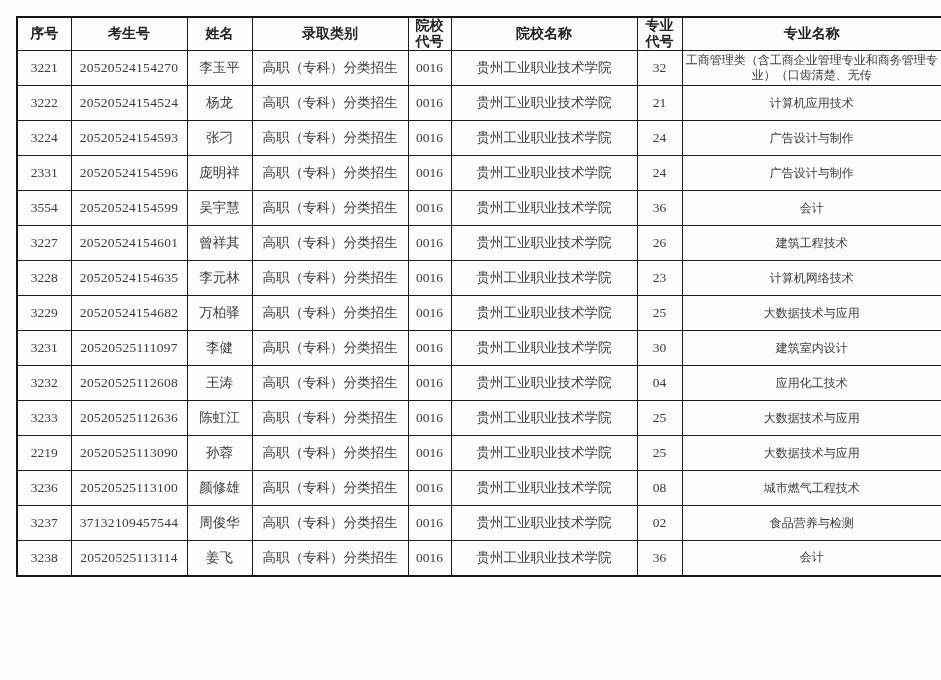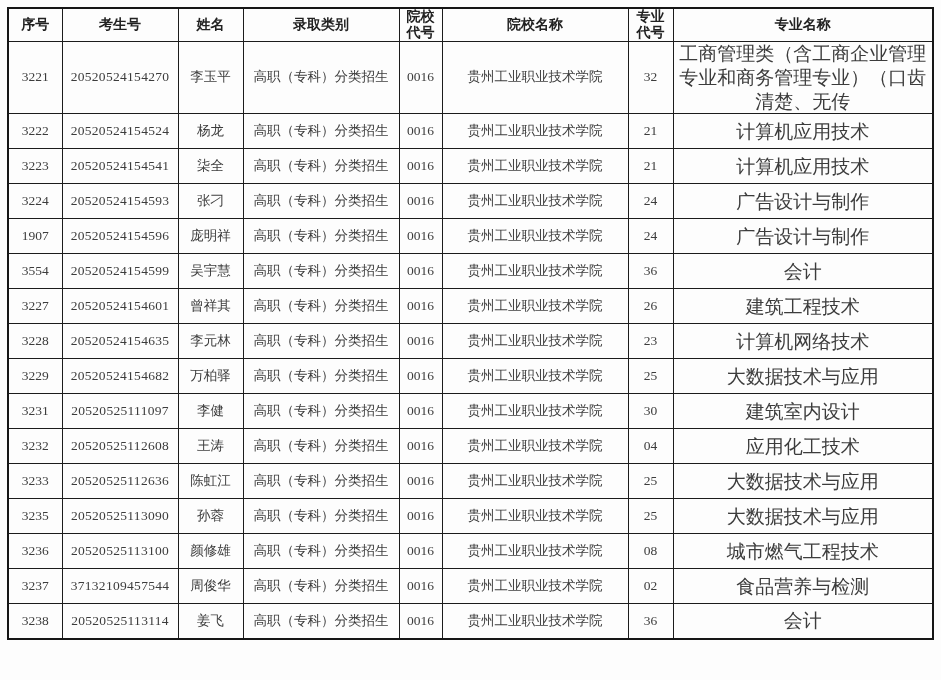--- a/index.html
+++ b/index.html
@@ -8,21 +8,21 @@
     padding: 0;
     width: 941px;
     height: 680px;
     background: #fdfdfd;
     font-family: "Liberation Serif", "DejaVu Serif", serif;
     overflow: hidden;
   }
   .page {
     width: 941px;
     height: 680px;
-    padding: 7px;
+    padding: 16px;
   }
   table.roster {
     border-collapse: collapse;
     table-layout: fixed;
     width: 925px;
     border: 2px solid #161616;
   }
   col.c-seq   { width: 54px; }
   col.c-exam  { width: 116px; }
   col.c-name  { width: 65px; }
@@ -45,21 +45,21 @@
     font-weight: bold;
     color: #222;
     line-height: 1.15;
   }
   td {
     height: 35px;
     font-size: 13.5px;
     line-height: 1.25;
   }
   td.cell-exam { letter-spacing: 0.3px; text-align: center; }
-  td.cell-mname { font-size: 19px; }
+  td.cell-mname { font-size: 12px; }
 </style>
 </head>
 <body>
 
 <div class="page">
   <table class="roster">
     <colgroup>
       <col class="c-seq">
         <col class="c-exam">
         <col class="c-name">
@@ -97,41 +97,31 @@
         <td class="cell-seq">3222</td>
         <td class="cell-exam">20520524154524</td>
         <td class="cell-name">杨龙</td>
         <td class="cell-cat">高职（专科）分类招生</td>
         <td class="cell-ccode">0016</td>
         <td class="cell-cname">贵州工业职业技术学院</td>
         <td class="cell-mcode">21</td>
         <td class="cell-mname">计算机应用技术</td>
       </tr>
         <tr>
-        <td class="cell-seq">3223</td>
-        <td class="cell-exam">20520524154541</td>
-        <td class="cell-name">柒全</td>
-        <td class="cell-cat">高职（专科）分类招生</td>
-        <td class="cell-ccode">0016</td>
-        <td class="cell-cname">贵州工业职业技术学院</td>
-        <td class="cell-mcode">21</td>
-        <td class="cell-mname">计算机应用技术</td>
-      </tr>
-        <tr>
         <td class="cell-seq">3224</td>
         <td class="cell-exam">20520524154593</td>
         <td class="cell-name">张刁</td>
         <td class="cell-cat">高职（专科）分类招生</td>
         <td class="cell-ccode">0016</td>
         <td class="cell-cname">贵州工业职业技术学院</td>
         <td class="cell-mcode">24</td>
         <td class="cell-mname">广告设计与制作</td>
       </tr>
         <tr>
-        <td class="cell-seq">1907</td>
+        <td class="cell-seq">2331</td>
         <td class="cell-exam">20520524154596</td>
         <td class="cell-name">庞明祥</td>
         <td class="cell-cat">高职（专科）分类招生</td>
         <td class="cell-ccode">0016</td>
         <td class="cell-cname">贵州工业职业技术学院</td>
         <td class="cell-mcode">24</td>
         <td class="cell-mname">广告设计与制作</td>
       </tr>
         <tr>
         <td class="cell-seq">3554</td>
@@ -197,21 +187,21 @@
         <td class="cell-seq">3233</td>
         <td class="cell-exam">20520525112636</td>
         <td class="cell-name">陈虹江</td>
         <td class="cell-cat">高职（专科）分类招生</td>
         <td class="cell-ccode">0016</td>
         <td class="cell-cname">贵州工业职业技术学院</td>
         <td class="cell-mcode">25</td>
         <td class="cell-mname">大数据技术与应用</td>
       </tr>
         <tr>
-        <td class="cell-seq">3235</td>
+        <td class="cell-seq">2219</td>
         <td class="cell-exam">20520525113090</td>
         <td class="cell-name">孙蓉</td>
         <td class="cell-cat">高职（专科）分类招生</td>
         <td class="cell-ccode">0016</td>
         <td class="cell-cname">贵州工业职业技术学院</td>
         <td class="cell-mcode">25</td>
         <td class="cell-mname">大数据技术与应用</td>
       </tr>
         <tr>
         <td class="cell-seq">3236</td>

